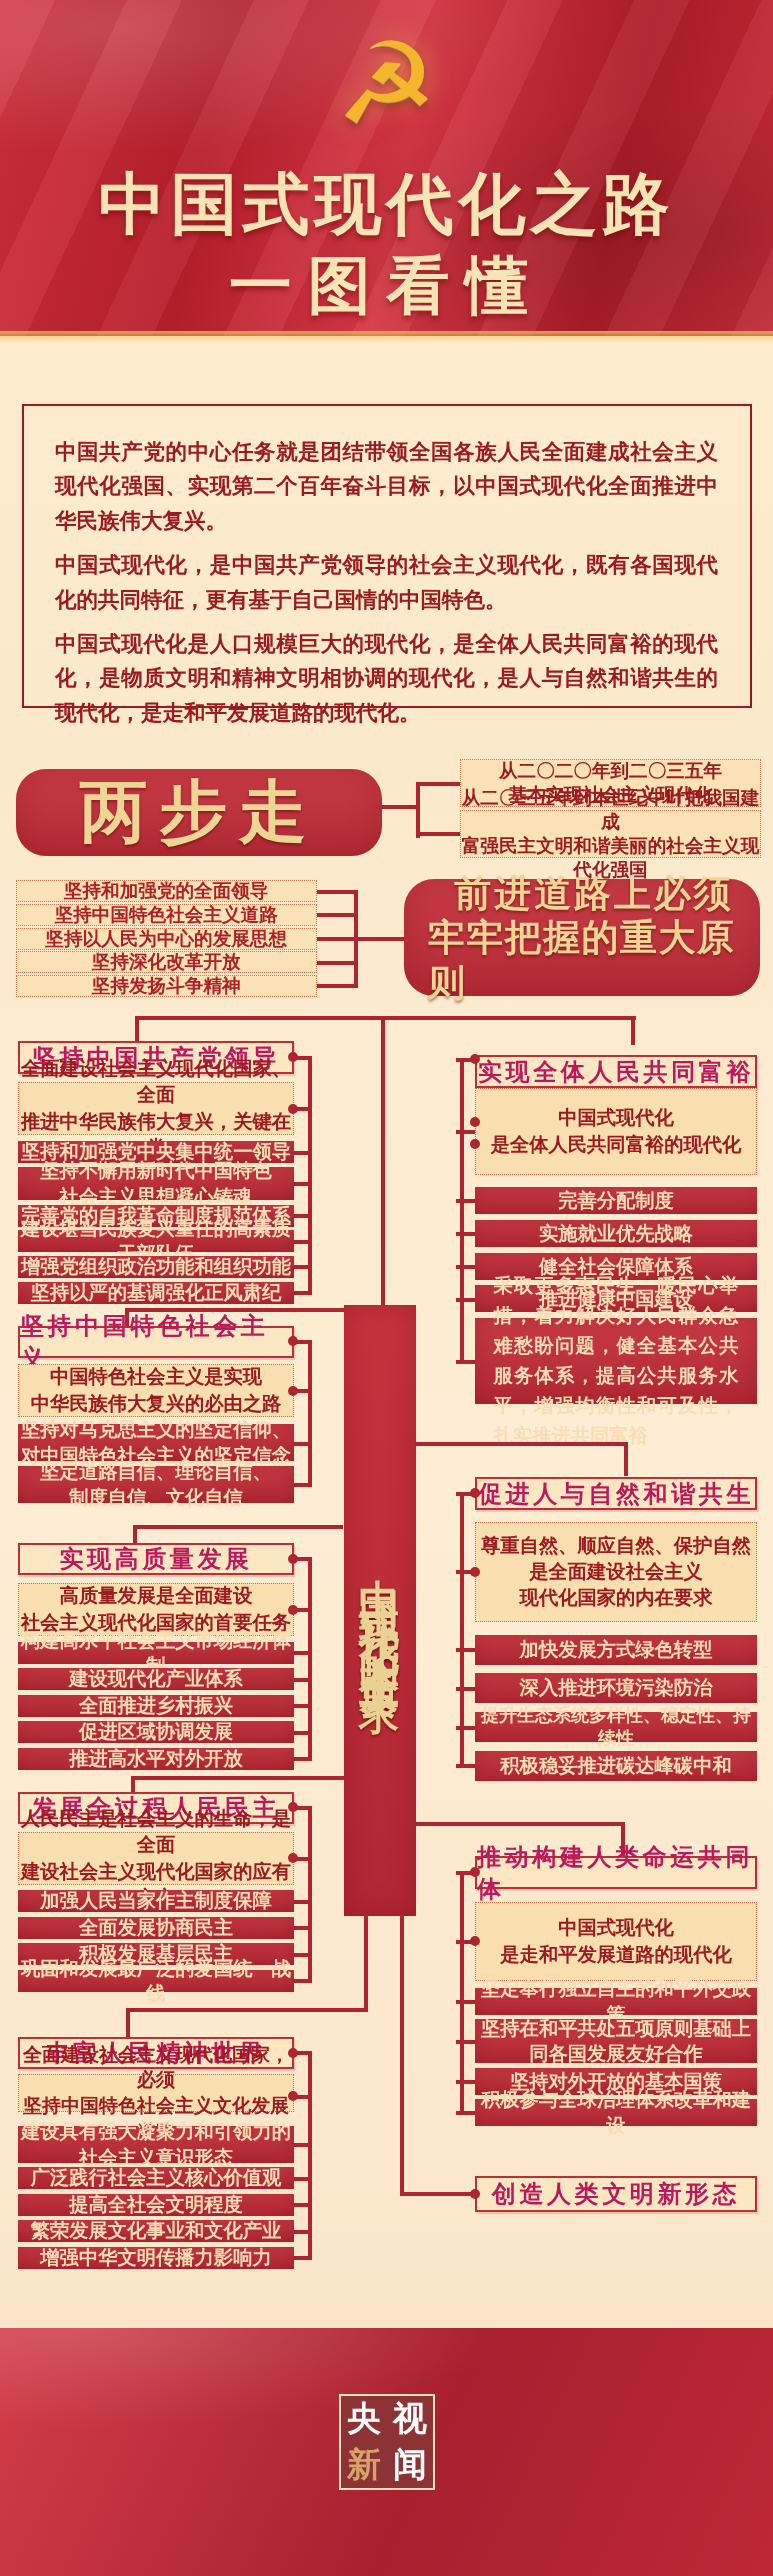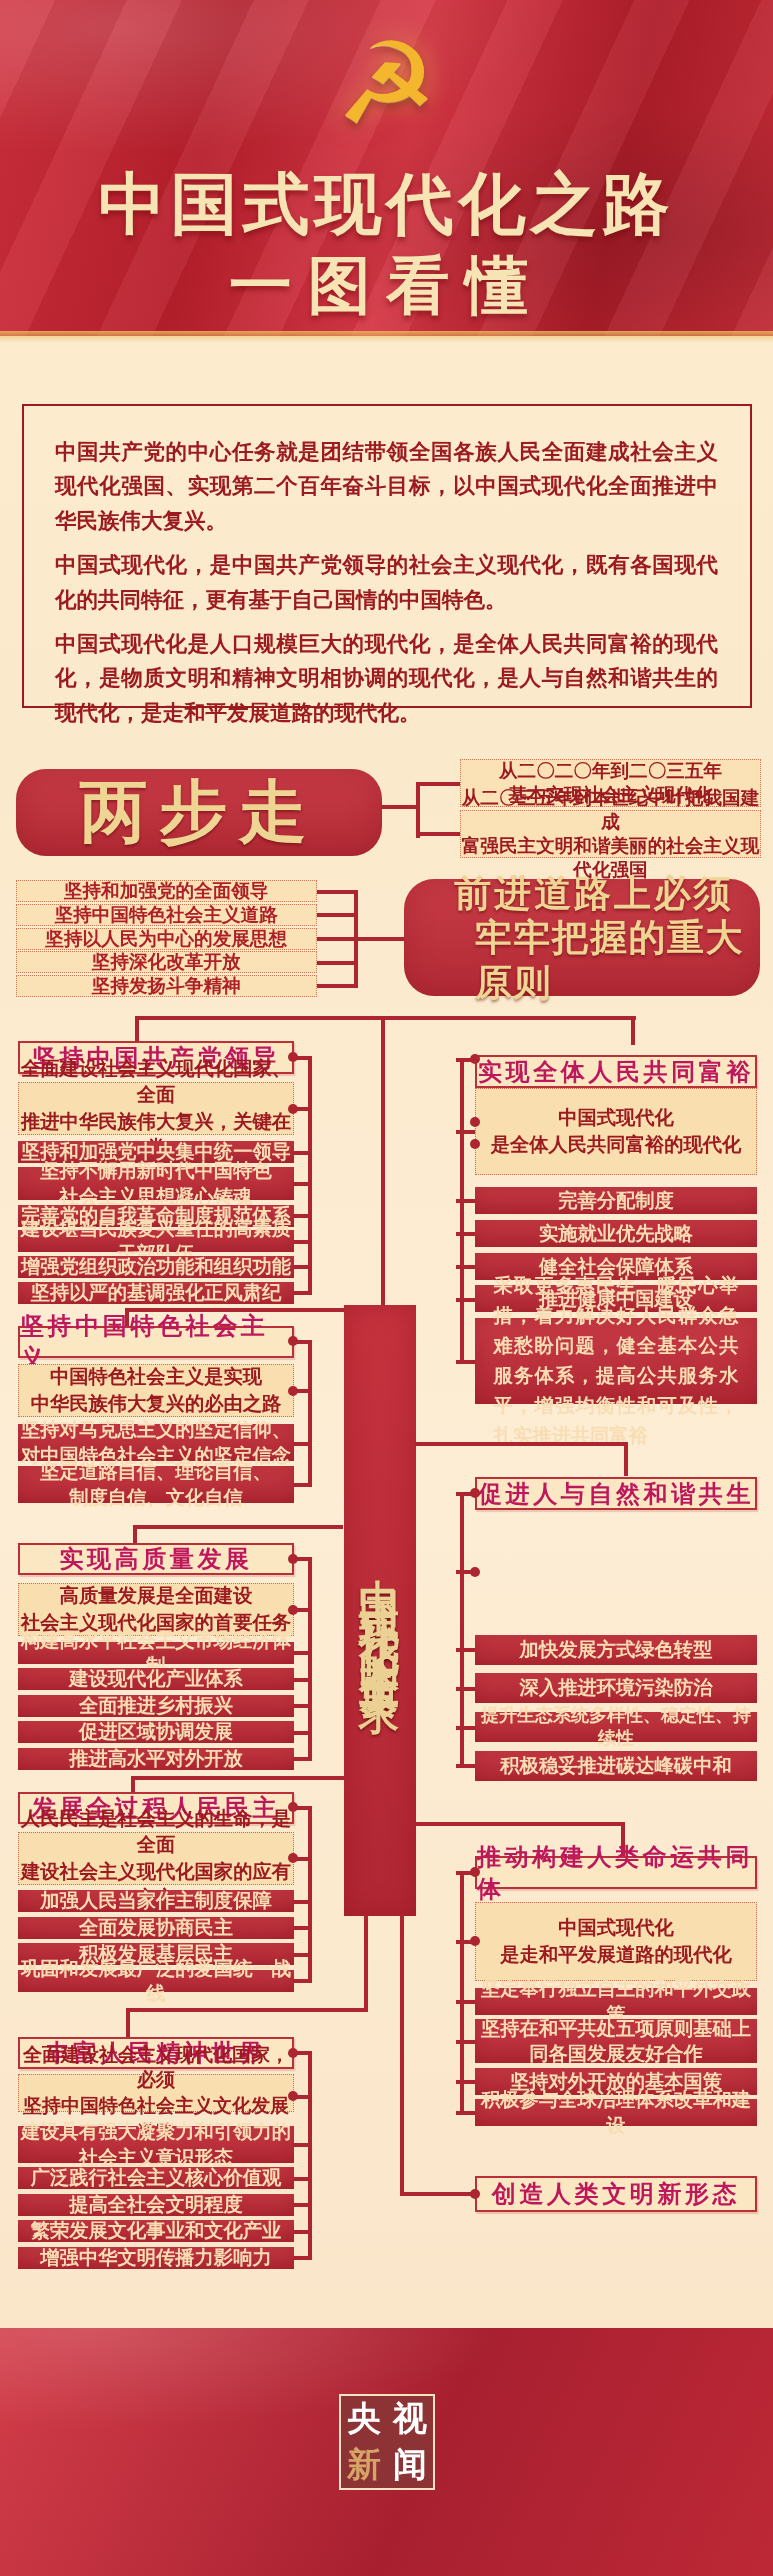--- a/index.html
+++ b/index.html
@@ -112,21 +112,21 @@
   <div class="lst" style="left:15.7px;top:975px;width:301px;height:21.5px;">坚持发扬斗争精神</div>
   <div class="ln" style="left:317px;top:890px;width:39px;height:3.6px;"></div>
   <div class="ln" style="left:317px;top:913px;width:39px;height:3.6px;"></div>
   <div class="ln" style="left:317px;top:937px;width:87px;height:3.6px;"></div>
   <div class="ln" style="left:317px;top:961px;width:39px;height:3.6px;"></div>
   <div class="ln" style="left:317px;top:984px;width:39px;height:3.6px;"></div>
   <div class="ln" style="left:354px;top:890px;width:3.6px;height:98px;"></div>
   <div class="redbox" style="left:404px;top:879px;width:356px;height:117px;">
     <div style="position:absolute;inset:0;display:flex;flex-direction:column;align-items:center;justify-content:center;padding-left:24px;">
       <div class="goldtxt" style="font-size:37px;letter-spacing:2.9px;line-height:1.2;">前进道路上必须</div>
-      <div class="goldtxt" style="font-size:37px;letter-spacing:1.4px;line-height:1.2;margin-left:47px;">牢牢把握的重大原则</div>
+      <div class="goldtxt" style="font-size:37px;letter-spacing:1.4px;line-height:1.2;">牢牢把握的重大原则</div>
     </div>
   </div>
 
   <div class="ln" style="left:135px;top:1016px;width:501px;height:4.3px;"></div>
   <div class="ln" style="left:135px;top:1016px;width:4.3px;height:27px;"></div>
   <div class="ln" style="left:631px;top:1016px;width:4.3px;height:29px;"></div>
   <div class="ln" style="left:381px;top:1016px;width:4.3px;height:291px;"></div>
 
   <div class="ribbon">
     <span>中国式现代化的本质要求</span>
@@ -250,20 +250,23 @@
   <div class="ln" style="left:456px;top:1298px;width:18.6px;height:3.6px;"></div>
   <div class="ln" style="left:456px;top:1360px;width:18.6px;height:3.6px;"></div>
   <div class="ln" style="left:460px;top:1058px;width:3.6px;height:306px;"></div>
   <div class="dot" style="left:470px;top:1054px;"></div>
   <div class="dot" style="left:470px;top:1117px;"></div>
   <div class="dot" style="left:470px;top:1139px;"></div>
 
   <div class="ln" style="left:415px;top:1442px;width:213px;height:3.6px;"></div>
   <div class="ln" style="left:624px;top:1442px;width:3.6px;height:34px;"></div>
   <div class="hdr" style="left:475px;top:1477px;width:282px;height:33px;">促进人与自然和谐共生</div>
+  <div class="sub" style="left:475px;top:1522px;width:282px;height:100px;">尊重自然、顺应自然、保护自然
+是全面建设社会主义
+现代化国家的内在要求</div>
   <div class="itm" style="left:475px;top:1635px;width:282px;height:30px;">加快发展方式绿色转型</div>
   <div class="itm" style="left:475px;top:1673px;width:282px;height:30px;">深入推进环境污染防治</div>
   <div class="itm" style="left:475px;top:1712px;width:282px;height:30px;font-size:18px;">提升生态系统多样性、稳定性、持续性</div>
   <div class="itm" style="left:475px;top:1751px;width:282px;height:30px;">积极稳妥推进碳达峰碳中和</div>
   <div class="ln" style="left:456px;top:1492px;width:18.6px;height:3.6px;"></div>
   <div class="ln" style="left:456px;top:1570px;width:18.6px;height:3.6px;"></div>
   <div class="ln" style="left:456px;top:1648px;width:18.6px;height:3.6px;"></div>
   <div class="ln" style="left:456px;top:1687px;width:18.6px;height:3.6px;"></div>
   <div class="ln" style="left:456px;top:1726px;width:18.6px;height:3.6px;"></div>
   <div class="ln" style="left:456px;top:1764px;width:18.6px;height:3.6px;"></div>

